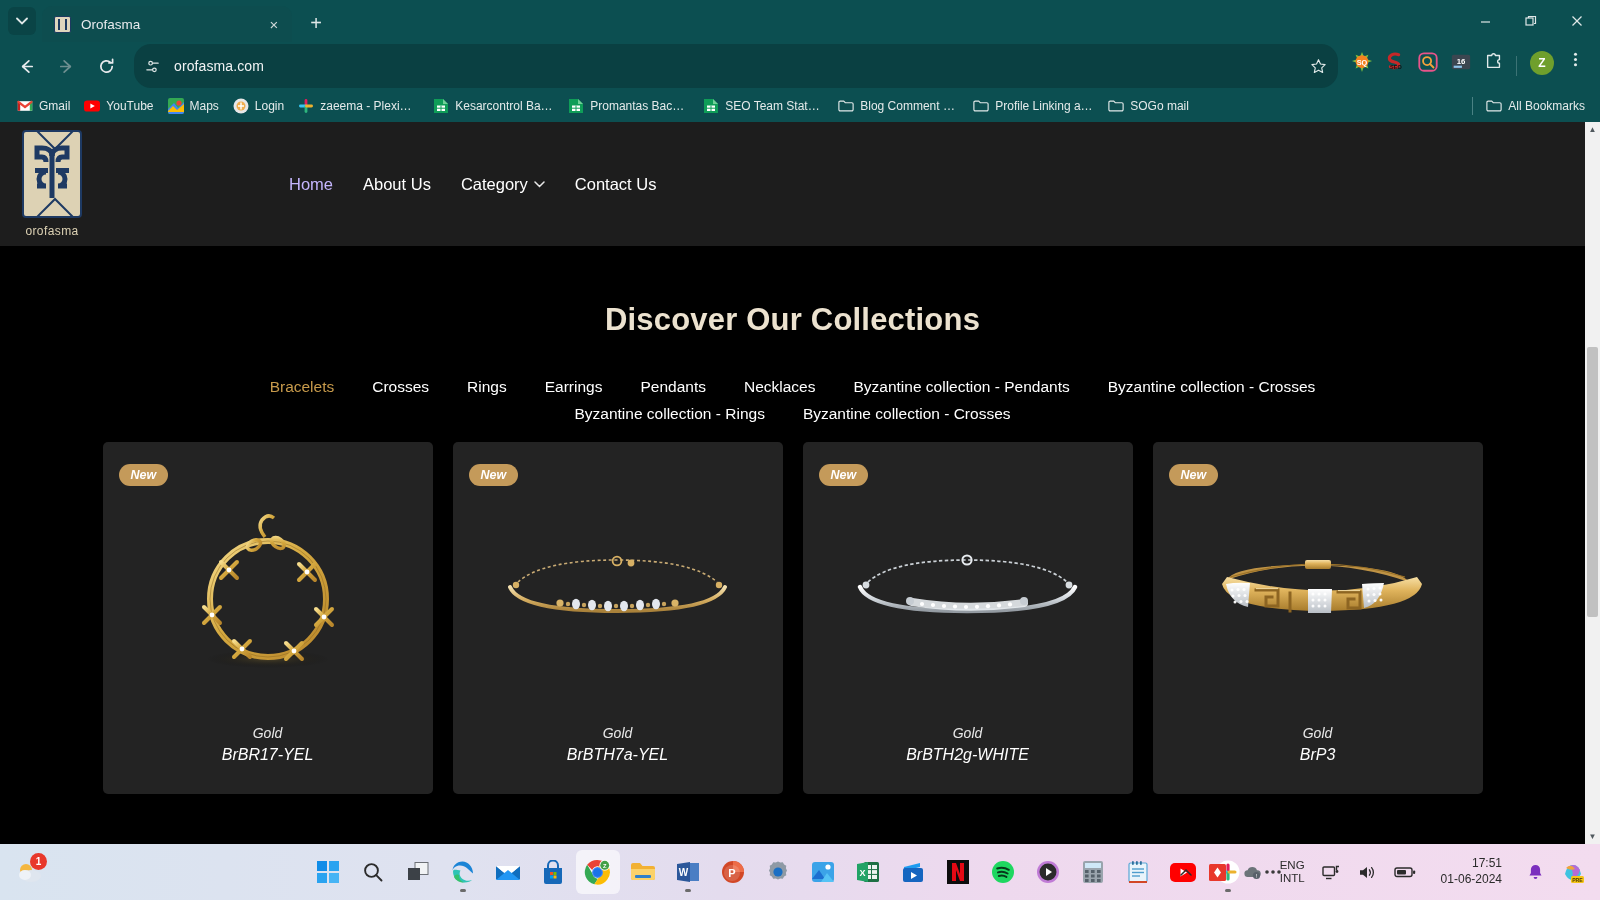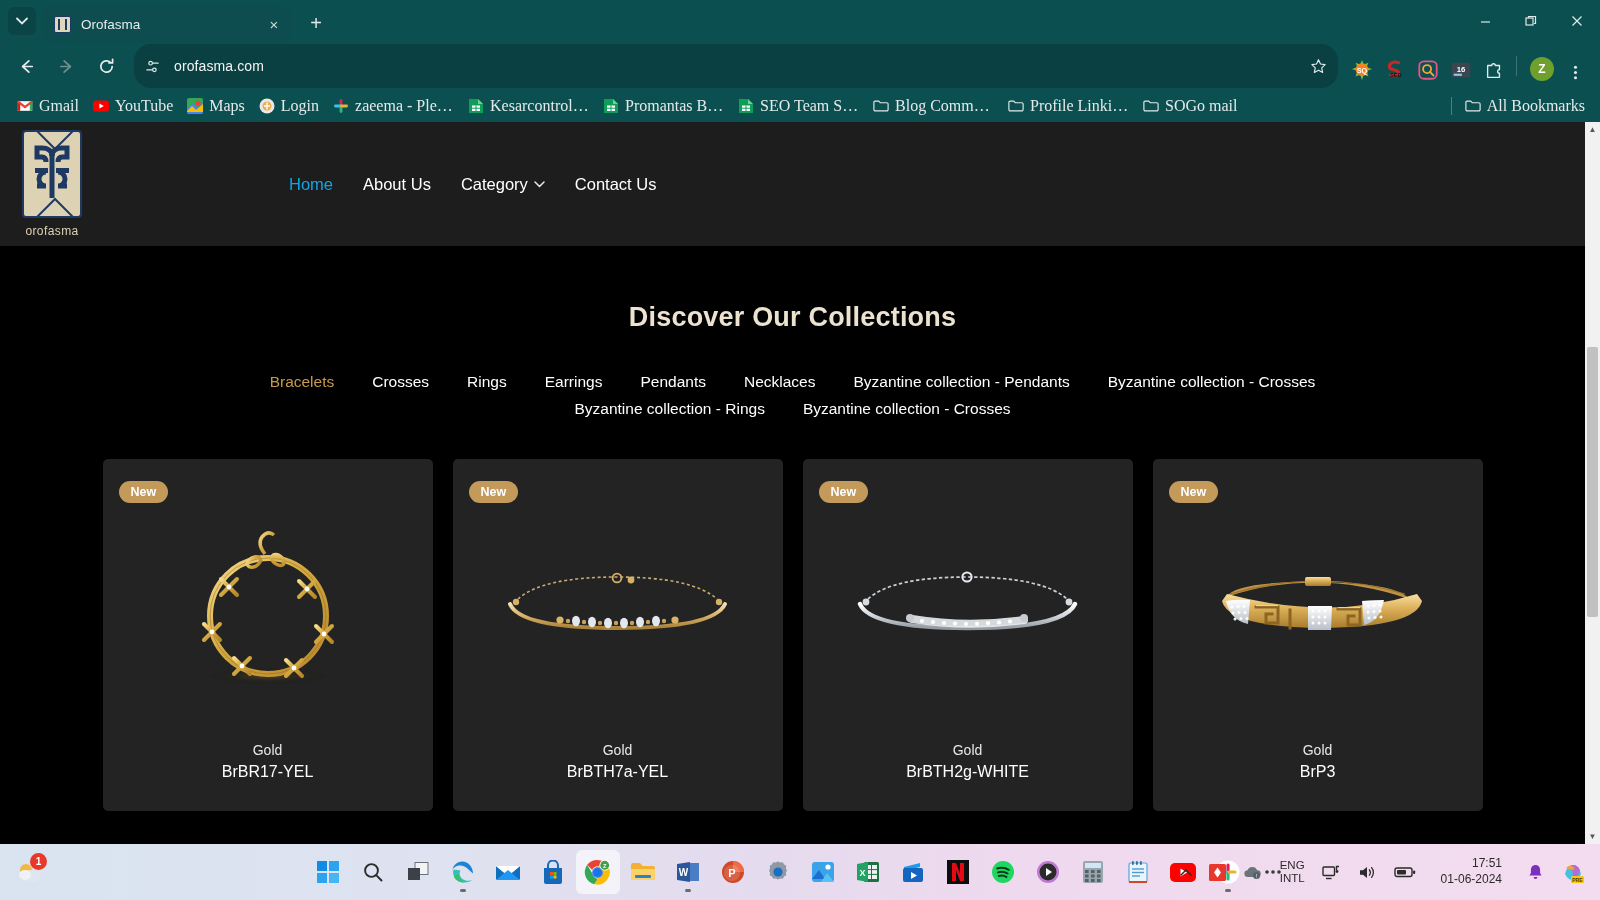--- a/index.html
+++ b/index.html
@@ -84,34 +84,34 @@
     width: 28px; height: 28px; border-radius: 50%;
     display: flex; align-items: center; justify-content: center;
     flex: 0 0 28px; cursor: pointer;
   }
   .omni-url {
     flex: 1; color: #f1f3f4; font-size: 14px;
     padding-left: 8px; letter-spacing: .1px;
   }
   .tb-icon {
     width: 30px; height: 30px; margin-left: 3px; border-radius: 50%;
-    display: flex; align-items: flex-end; justify-content: center;
+    display: flex; align-items: flex-start; justify-content: center;
     cursor: pointer; flex: 0 0 30px;
   }
   .ext-sep { width: 1px; height: 20px; background: #3c7375; margin: 0 7px; }
   .avatar {
     width: 24px; height: 24px; border-radius: 50%; background: #6f9f2c;
     color: #fff; font-size: 12px; font-weight: bold;
     display: flex; align-items: center; justify-content: center;
   }
 
   
   .bookmarks {
     height: 32px; display: flex; align-items: center;
-    padding: 0 8px 0 10px; font-size: 16px; color: #e4eaea; font-family: Liberation Serif, serif;
+    padding: 0 8px 0 10px; font-size: 12px; color: #e4eaea;
   }
   .bm {
     display: flex; align-items: center; gap: 6px;
     padding: 4px 7px; border-radius: 6px; cursor: pointer;
     white-space: nowrap; max-width: 135px;
   }
   .bm span.lbl { overflow: hidden; text-overflow: ellipsis; }
   .bm-ico { width: 16px; height: 16px; flex: 0 0 16px; position: relative; }
   .bm-spacer { flex: 1; }
   .bm-sep { width: 1px; height: 18px; background: #4a8284; margin: 0 6px; }
@@ -146,43 +146,43 @@
     align-items: center; justify-content: center;
   }
   .logo-word {
     margin-top: 6px; color: #ddd2b4; font-size: 12px; letter-spacing: .4px;
   }
   .site-nav { display: flex; align-items: center; gap: 30px; margin-left: 203px; }
   .nav-link {
     color: #fff; font-size: 16.5px; cursor: pointer;
     display: flex; align-items: center; gap: 6px;
   }
-  .nav-link.active { color: #0ea5e9; }
+  .nav-link.active { color: #c4b5fd; }
   .caret { font-size: 11px; opacity: .9; }
 
   
   .collections { padding-top: 56px; text-align: center; }
   .coll-title {
-    color: #ece2cf; font-size: 27px; font-weight: bold;
+    color: #ece2cf; font-size: 31px; font-weight: bold;
     letter-spacing: .2px;
   }
   .cat-tabs {
     margin: 40px auto 0; max-width: 1130px;
     display: flex; flex-wrap: wrap; justify-content: center;
     column-gap: 38px; row-gap: 9px;
   }
   .cat {
     color: #ffffff; font-size: 15.5px; cursor: pointer; white-space: nowrap;
   }
   .cat.active { color: #c79a4b; }
 
   
   .grid {
-    margin: 41px auto 0; width: 1380px;
-    display: grid; grid-template-columns: repeat(4, 1fr); gap: 20px;
+    margin: 19px auto 0; width: 1380px;
+    display: grid; grid-template-columns: repeat(4, 1fr); gap: 20px; font-style: italic;
   }
   .card {
     background: #232323; border-radius: 5px; height: 352px;
     position: relative; padding: 22px 14px 16px; cursor: pointer;
     display: flex; flex-direction: column;
   }
   .badge {
     position: absolute; top: 22px; left: 16px;
     background: #c49a5a; color: #fff; font-size: 12.5px; font-weight: bold;
     padding: 4px 12px; border-radius: 11px;

